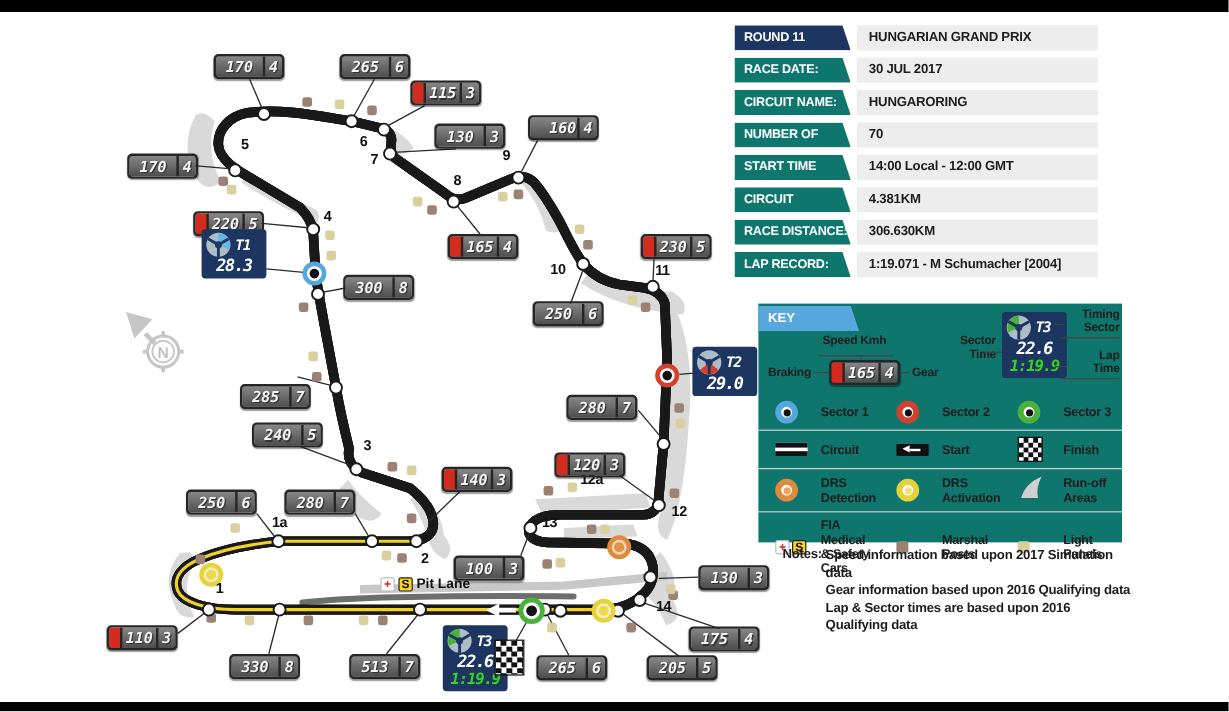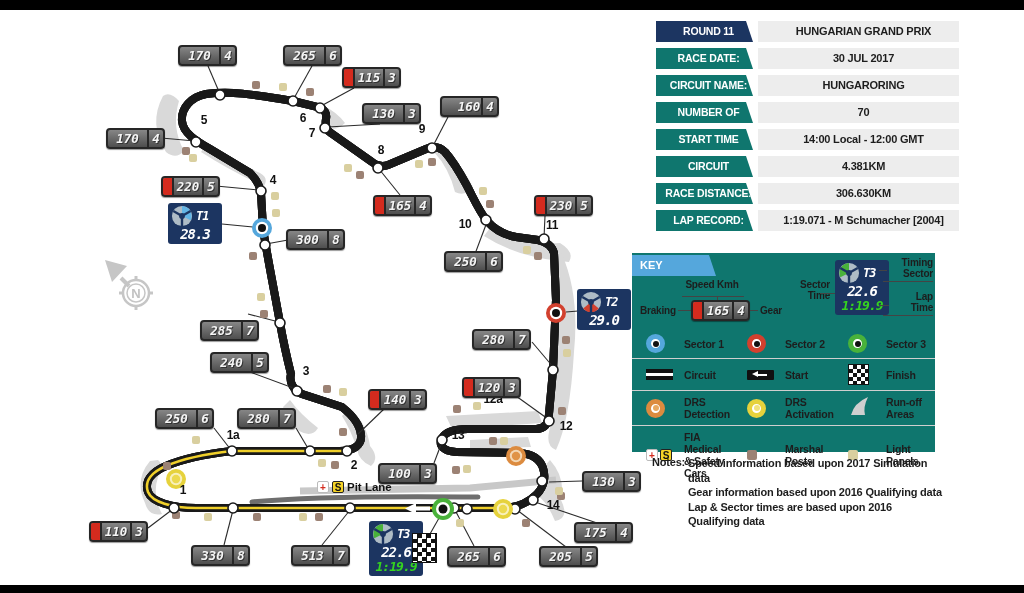--- a/index.html
+++ b/index.html
@@ -44,21 +44,21 @@
         background:repeating-conic-gradient(#111 0 25%,#fff 0 50%);background-size:9px 9px;}
 
   .pit-label{position:absolute;display:flex;align-items:center;gap:3px;
              font-weight:bold;font-size:11.5px;color:#111;}
   .mini-box{width:12px;height:12px;border-radius:2px;display:flex;align-items:center;
             justify-content:center;font-weight:bold;font-size:10px;box-sizing:border-box;}
   .mini-plus{background:#fff;border:1px solid #bbb;color:#d42b1e;}
   .mini-s{background:#f5d327;border:1px solid #222;color:#111;}
 
   
-  #panel{position:absolute;left:656px;top:21px;width:303px;text-align:center;}
+  #panel{position:absolute;left:612px;top:21px;width:303px;}
   .prow{display:flex;margin-bottom:6px;height:21px;}
   .plabel{width:97px;flex:none;background:#0f766e;color:#fff;font-weight:bold;font-size:10.5px;
           line-height:21px;padding-left:8px;box-sizing:border-box;letter-spacing:-0.2px;
           clip-path:polygon(0 0,calc(100% - 7px) 0,100% 100%,0 100%);}
   .plabel.dark{background:#1c3561;}
   .pvalue{flex:1;margin-left:5px;background:#ededed;color:#1d1d1d;font-weight:bold;
           font-size:11px;line-height:21px;padding-left:10px;letter-spacing:-0.2px;}
 
   
   #key{position:absolute;left:632px;top:253px;width:303px;height:199px;background:#0f766e;}
@@ -422,21 +422,21 @@
         <div class="speed-box" style="left: 539px; top: 546px;">
           <span class="num lcd">205</span>
           <span class="gear lcd">5</span>
         </div>
         <div class="speed-box" style="left: 574px; top: 522px;">
           <span class="num lcd">175</span>
           <span class="gear lcd">4</span>
         </div>
       </div>
     <div id="tmarkers">
-        <div class="tmark" style="left: 168px; top: 203px;">
+        <div class="tmark" style="left: 168px; top: 191px;">
           <div class="trow">
             <svg width="22" height="22" viewBox="0 0 24 24">
               <circle cx="12" cy="12" r="11" fill="#aebcc6"></circle>
               <path d="M12,12 L12,1 A11,11 0 0 1 21.5,16.5 Z" fill="#63b5e5"></path>
               <g stroke="#1c3561" stroke-width="2.6">
                 <line x1="12" y1="12" x2="12" y2="23"></line>
                 <line x1="12" y1="12" x2="2.5" y2="6.5"></line>
                 <line x1="12" y1="12" x2="21.5" y2="6.5"></line>
               </g>
               <circle cx="12" cy="12" r="3.2" fill="#1c3561"></circle>

